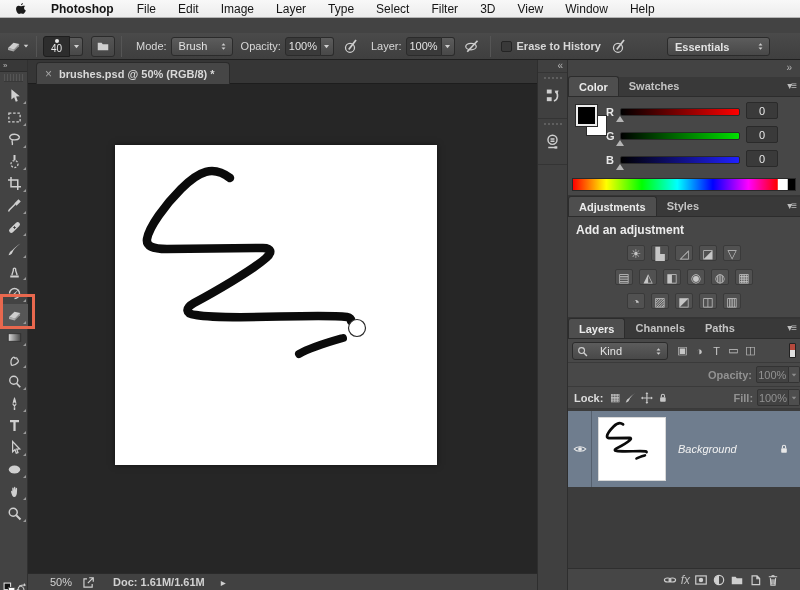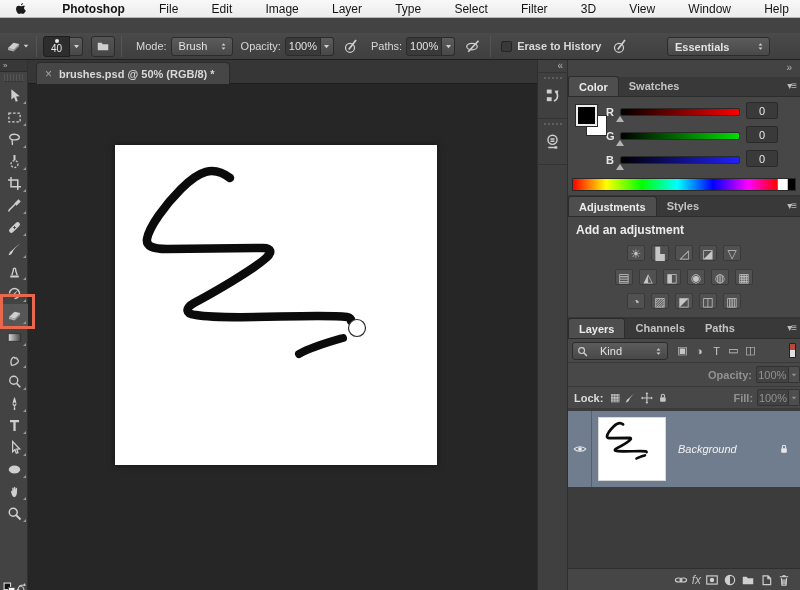--- a/index.html
+++ b/index.html
@@ -2,21 +2,21 @@
 <html><head>
 <meta charset="utf-8">
 <style>
   html,body{margin:0;padding:0;background:#202020;}
   *{box-sizing:border-box;font-family:"Liberation Sans",sans-serif;-webkit-font-smoothing:antialiased;}
   #root{position:relative;width:800px;height:590px;overflow:hidden;background:#434343;}
   .abs{position:absolute;}
 
   
   #menubar{left:0;top:0;width:800px;height:18px;background:linear-gradient(#f8f8f8,#ececec);
-    border-bottom:1px solid #b4b4b4;display:flex;align-items:center;color:#151515;font-size:12px;justify-content:space-between;}
+    border-bottom:1px solid #b4b4b4;display:flex;align-items:center;color:#151515;font-size:12px;}
   #menubar .apple{padding:0 14px 0 14px;display:flex;align-items:center;}
   #menubar .mi{padding:0 11px;line-height:18px;}
   #menubar .mi.app{font-weight:700;padding:0 12px 0 10px;}
 
   
   #titlebar{left:0;top:18px;width:800px;height:14px;background:linear-gradient(#4e4e4e,#373737);
     border-top:1px solid #5d5d5d;border-bottom:1px solid #262626;}
   .tl{position:absolute;top:3px;width:8px;height:8px;border-radius:50%;}
   #tl-close{left:8px;background:#fc5b57;border:1px solid #d94742;}
   #tl-min{left:22px;background:#fdbc40;border:1px solid #d99f34;}
@@ -117,21 +117,21 @@
   .minibox{height:17px;width:34px;background:#424242;border:1px solid #333;border-radius:2px 0 0 2px;display:flex;align-items:center;justify-content:center;}
   .minicaret{height:17px;width:12px;background:#4e4e4e;border:1px solid #333;border-left:none;border-radius:0 2px 2px 0;
     display:flex;align-items:center;justify-content:center;color:#8d8d8d;}
   #layerlist{position:relative;background:#3c3c3c;height:186px;}
   #layerrow{position:absolute;left:0;top:2px;width:232px;height:76px;background:#6f7d8e;display:flex;align-items:center;}
   #eyecol{width:24px;height:76px;border-right:1px solid #55606e;display:flex;align-items:center;justify-content:center;color:#e8e8e8;}
   #lthumb{width:68px;height:64px;background:#fff;border:1px solid #d8d8d8;margin-left:6px;}
   #lname{margin-left:12px;font-style:italic;color:#f2f2f2;font-size:11px;}
   #llock{position:absolute;right:10px;top:32px;color:#e8e8e8;}
   #layersbottom{position:absolute;left:0;bottom:0;width:232px;height:22px;background:#464646;border-top:1px solid #2f2f2f;
-    display:flex;align-items:center;justify-content:flex-end;gap:4px;padding-right:9px;color:#bdbdbd;}
+    display:flex;align-items:center;justify-content:flex-end;gap:4px;padding-right:20px;color:#bdbdbd;}
   #fxlabel{font-style:italic;font-size:12px;color:#bdbdbd;line-height:14px;}
 
   
   #eraser-highlight{left:0px;top:294px;width:35px;height:35px;border:3px solid #e8684e;z-index:50;}
 
   .ic{display:block;}
   svg{color:#cfcfcf;}
 </style>
 </head>
 <body>
@@ -351,21 +351,21 @@
     <div class="caretbtn">
         <svg class="ic" width="9" height="9">
           <use href="#i-caret"></use>
         </svg>
       </div>
     <div class="iconbtn" style="margin-left:5px">
       <svg class="ic" width="15" height="15">
           <use href="#i-pressure"></use>
         </svg>
     </div>
-    <span class="olabel">Paths:</span>
+    <span class="olabel">Layer:</span>
     <div class="valbox">
         <span>100%</span>
       </div>
     <div class="caretbtn">
         <svg class="ic" width="9" height="9">
           <use href="#i-caret"></use>
         </svg>
       </div>
     <div class="iconbtn" style="margin-left:5px">
       <svg class="ic" width="15" height="15">
@@ -530,20 +530,28 @@
           <span class="close">×</span>
           <span>brushes.psd @ 50% (RGB/8) *</span>
         </div>
       </div>
       <div id="canvas">
         <svg width="322" height="320" viewBox="0 0 322 320">
           <path d="M115,33 C98,20 84,26 66,44 C50,60 34,82 32,94 C31,101 37,104 52,104 L148,103 C156,103 158,107 151,113 C138,125 96,149 79,158 C70,163 70,169 81,170 C115,176 200,168 232,172 C235,172.5 236.5,174 236,176" fill="none" stroke="#0b0b0b" stroke-width="8.5" stroke-linecap="round" stroke-linejoin="round"></path>
           <path d="M184,209 C196,202 214,197 228,193" fill="none" stroke="#0b0b0b" stroke-width="8" stroke-linecap="round"></path>
           <circle cx="242" cy="183" r="8.5" fill="#ffffff" stroke="#2a2a2a" stroke-width="1.2"></circle>
         </svg>
+      </div>
+      <div id="statusbar">
+        <span class="z">50%</span>
+        <svg class="ic" width="13" height="13">
+            <use href="#i-share"></use>
+          </svg>
+        <span class="docinfo">Doc: 1.61M/1.61M</span>
+        <span class="play">▸</span>
       </div>
     </div>
 
     <div id="dockstrip">
       <div class="dhead">«</div>
       <div class="dockbtn">
         <span class="grip2"></span>
         <svg class="ic" width="17" height="17">
             <use href="#i-history"></use>
           </svg>

